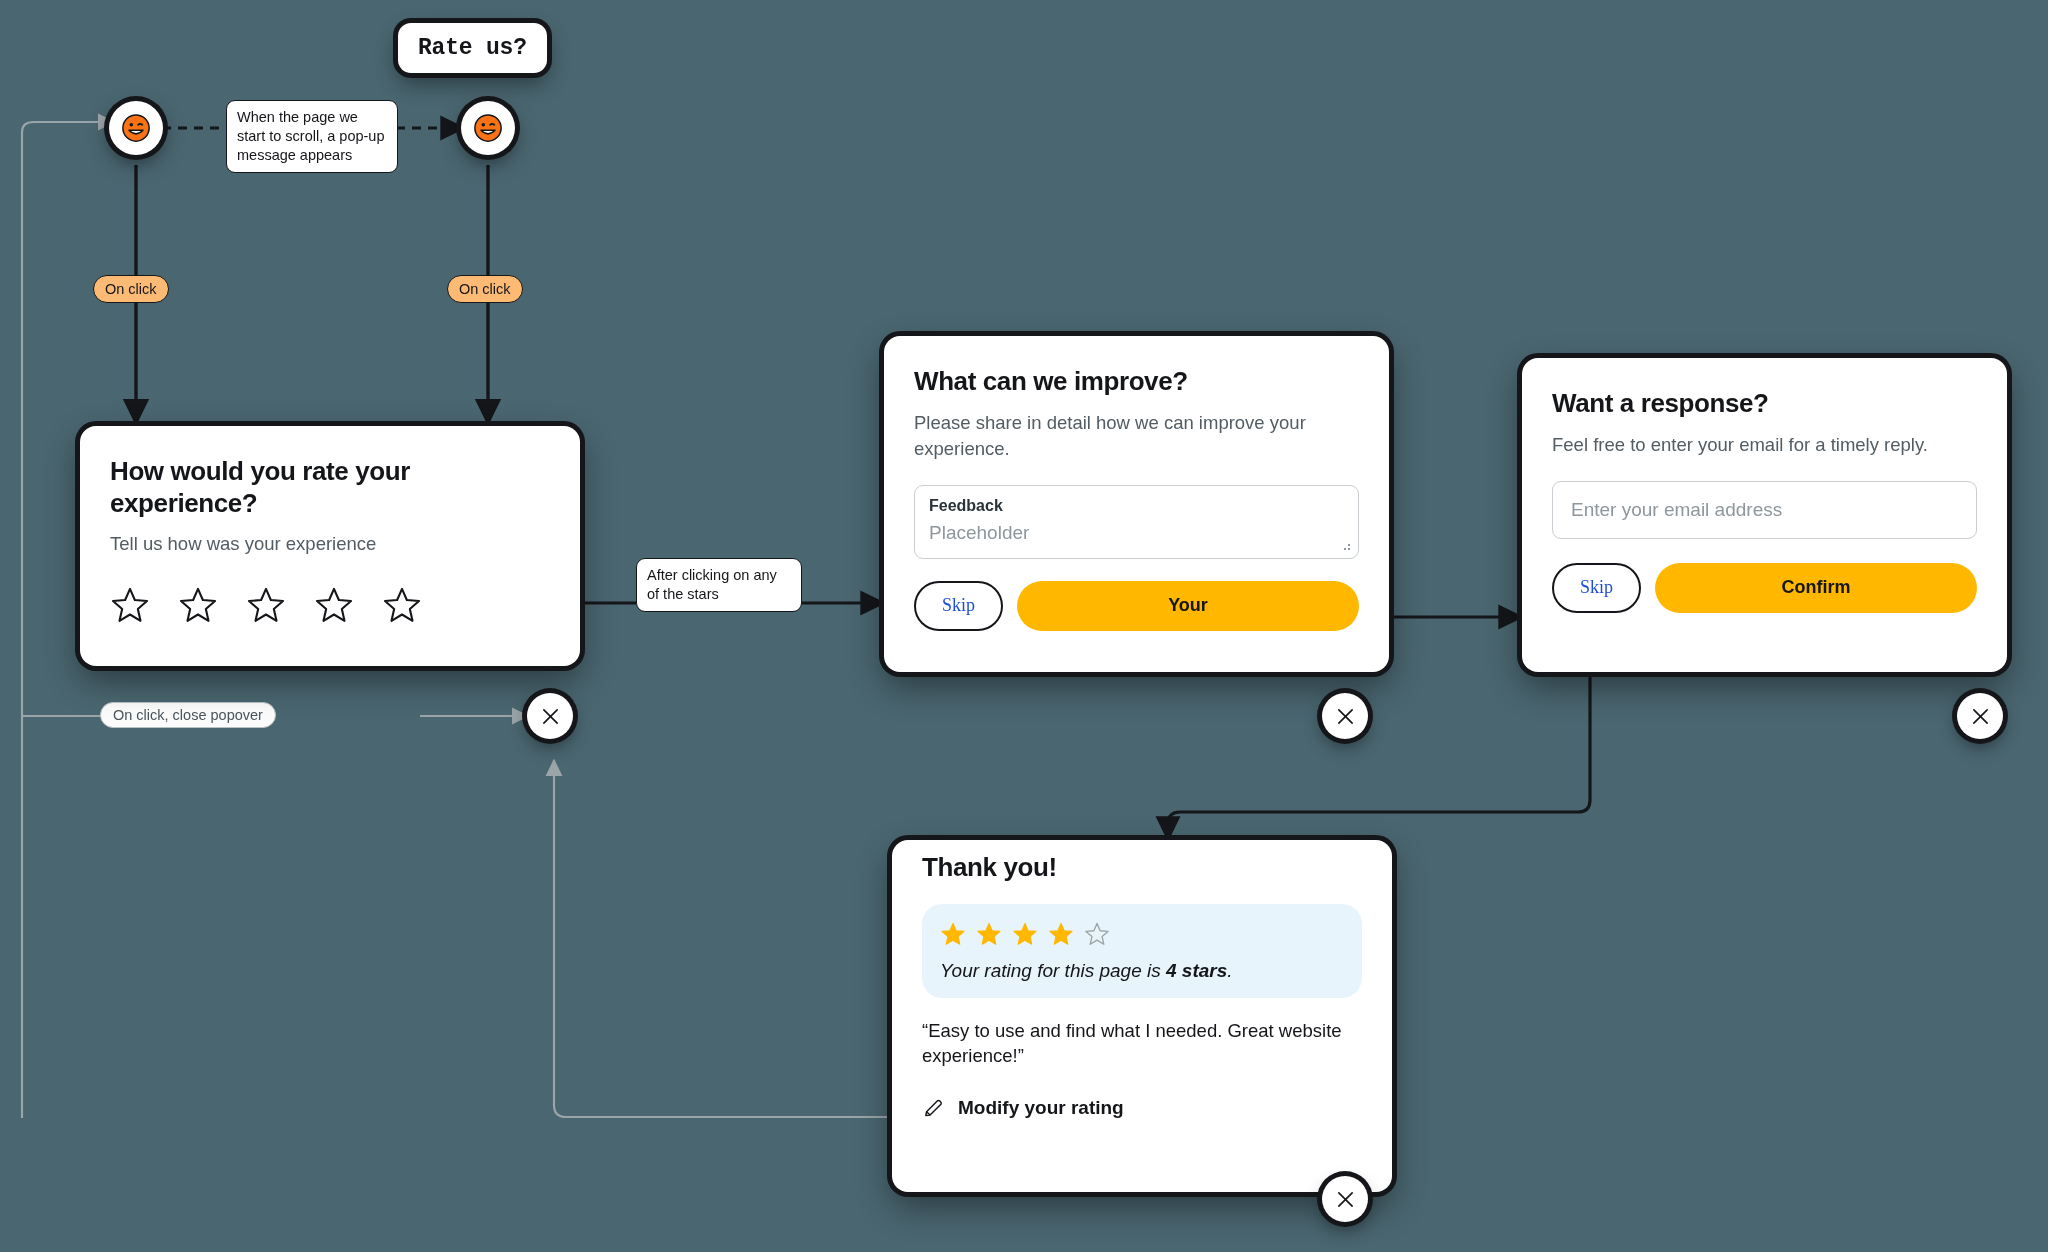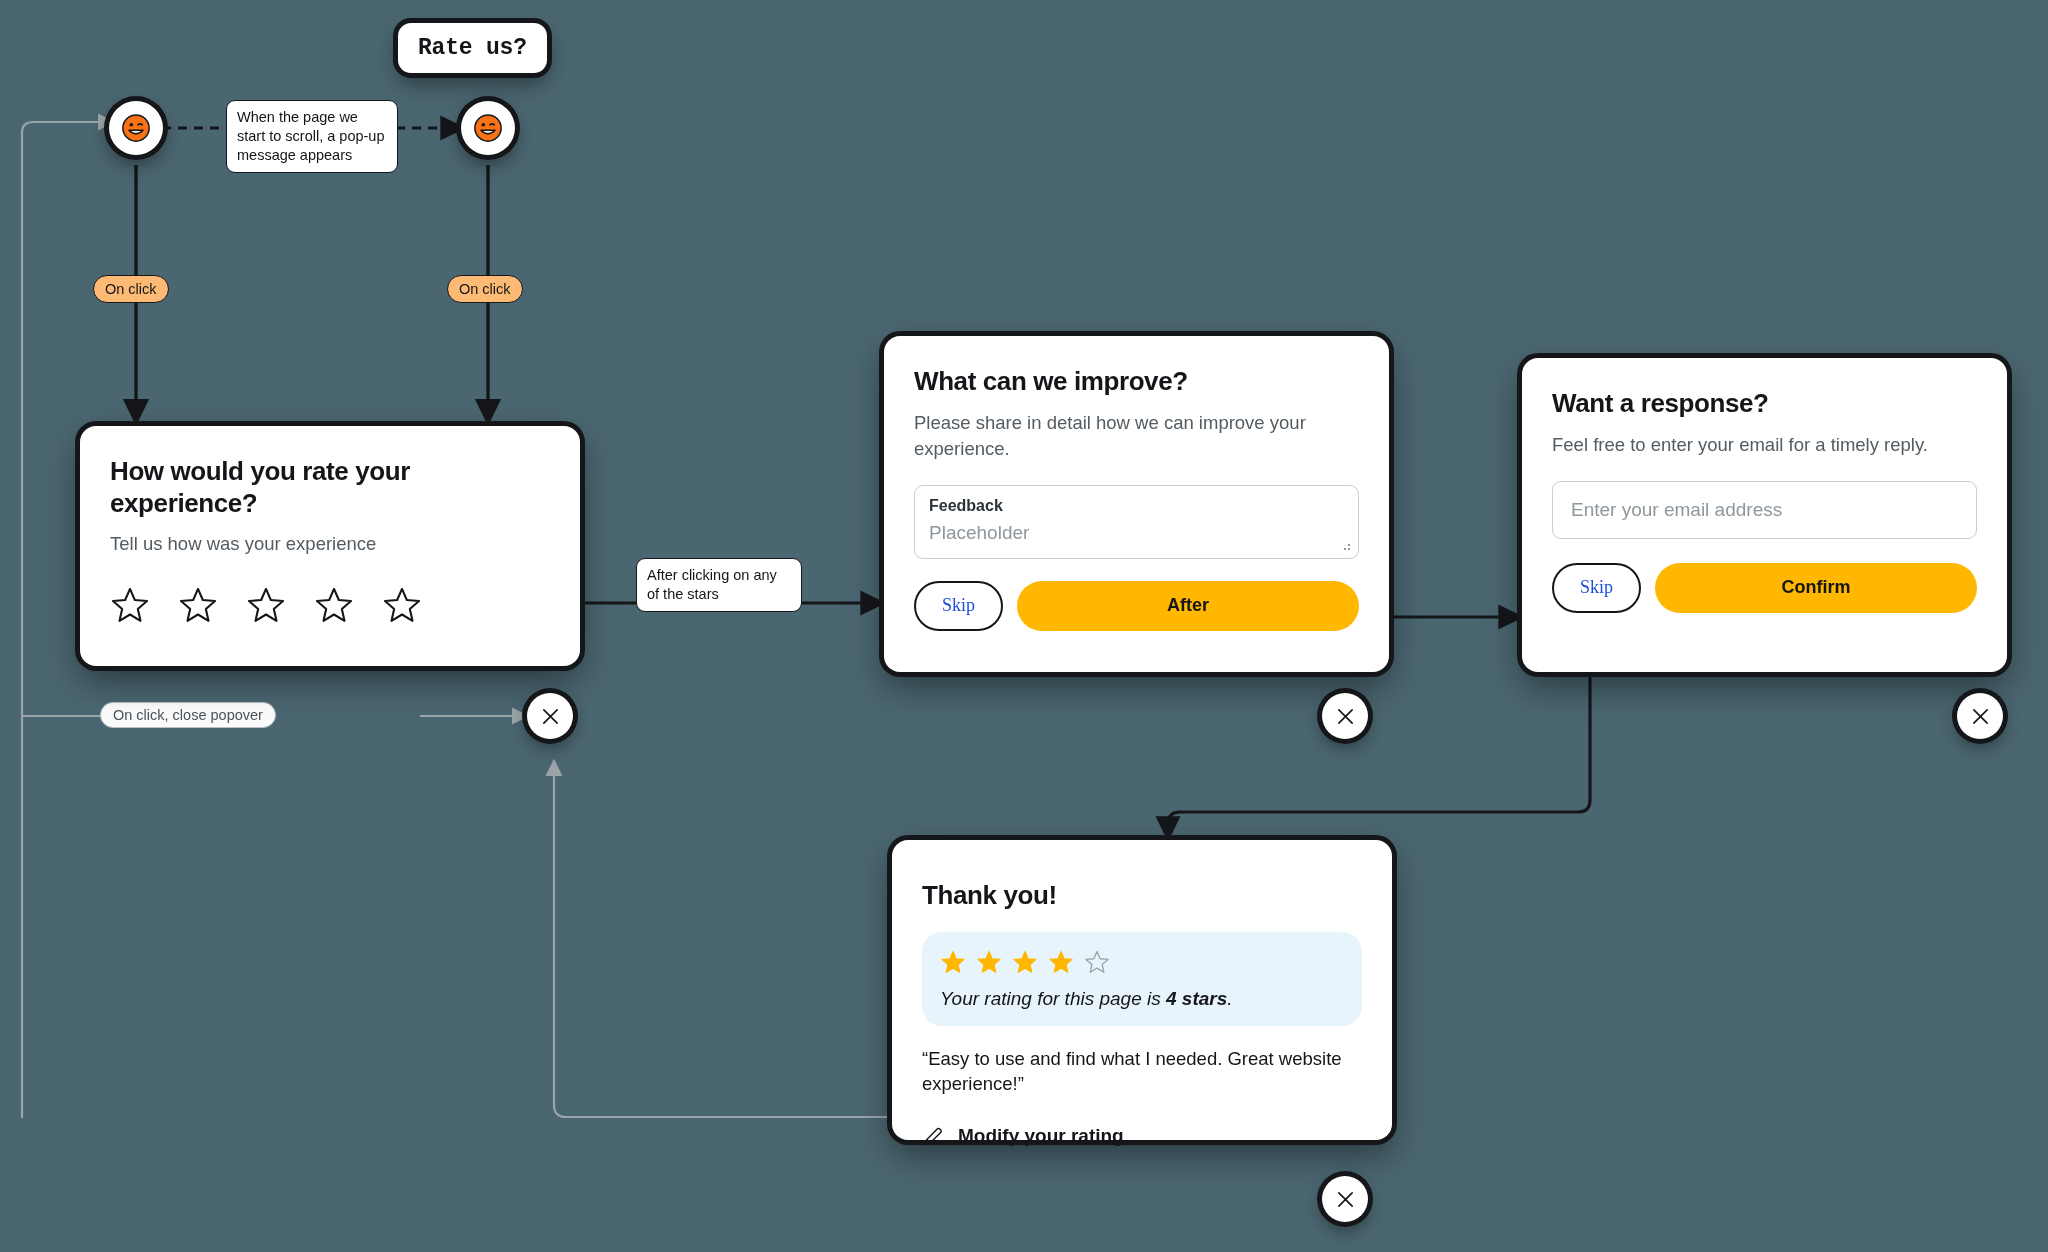--- a/index.html
+++ b/index.html
@@ -270,21 +270,21 @@
       <div class="field-label">Feedback</div>
       <div class="field-value">Placeholder</div>
       <svg class="grip" viewBox="0 0 9 9">
         <circle cx="7" cy="2" r="1" fill="#6b757a"></circle>
         <circle cx="7" cy="6" r="1" fill="#6b757a"></circle>
         <circle cx="3" cy="6" r="1" fill="#6b757a"></circle>
       </svg>
     </div>
     <div class="btn-row" style="margin-top:22px;">
       <button class="btn-skip">Skip</button>
-      <button class="btn-primary">After</button>
+      <button class="btn-primary">Your</button>
     </div>
   </div>
 
   <div class="close-btn" style="left:1322px; top:693px;">
     <svg viewBox="0 0 20 20">
       <path d="M3 3 L17 17 M17 3 L3 17" stroke="#15161a" stroke-width="1.7" stroke-linecap="round"></path>
     </svg>
   </div>
 
   <div class="card" style="left:1522px; top:358px; width:485px; height:314px; padding:30px 30px 0;">
@@ -296,21 +296,21 @@
       <button class="btn-primary">Confirm</button>
     </div>
   </div>
 
   <div class="close-btn" style="left:1957px; top:693px;">
     <svg viewBox="0 0 20 20">
       <path d="M3 3 L17 17 M17 3 L3 17" stroke="#15161a" stroke-width="1.7" stroke-linecap="round"></path>
     </svg>
   </div>
 
-  <div class="card" style="left:892px; top:840px; width:500px; height:300px; padding:40px 30px 0;">
+  <div class="card" style="left:892px; top:840px; width:500px; height:352px; padding:12px 30px 0;">
     <div class="c-title">Thank you!</div>
 
     <div class="rating-panel" style="margin-top:20px;">
       <div class="stars-small">
         <svg class="star-sm" viewBox="0 0 24 24">
           <path d="M12 2.3 14.9 9 22.2 9.6 16.7 14.4 18.3 21.5 12 17.7 5.7 21.5 7.3 14.4 1.8 9.6 9.1 9 z" fill="#FFB700" stroke="#FFB700" stroke-width="1" stroke-linejoin="round"></path>
         </svg>
         <svg class="star-sm" viewBox="0 0 24 24">
           <path d="M12 2.3 14.9 9 22.2 9.6 16.7 14.4 18.3 21.5 12 17.7 5.7 21.5 7.3 14.4 1.8 9.6 9.1 9 z" fill="#FFB700" stroke="#FFB700" stroke-width="1" stroke-linejoin="round"></path>
         </svg>

